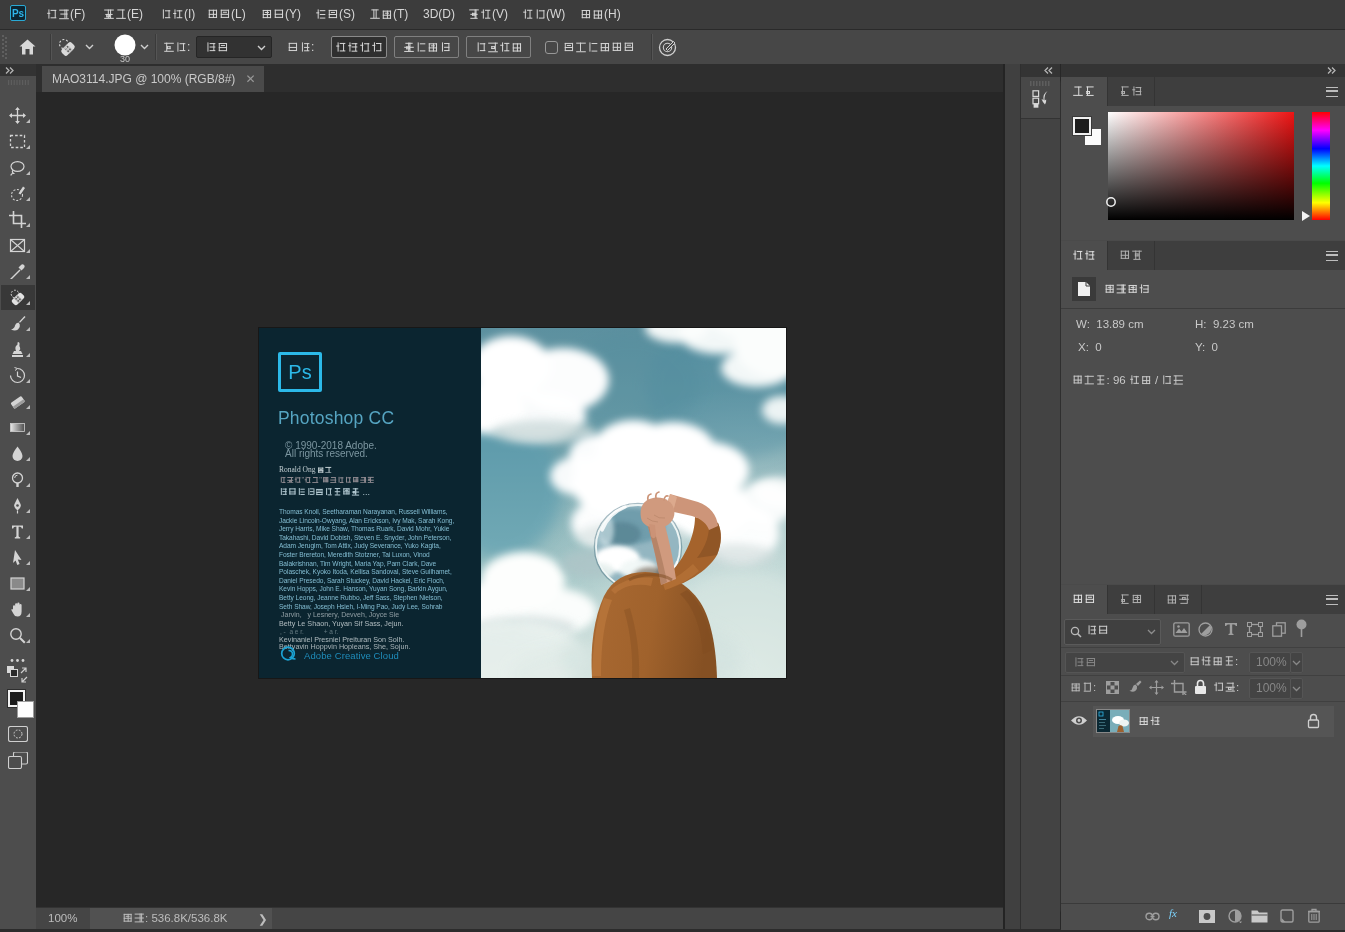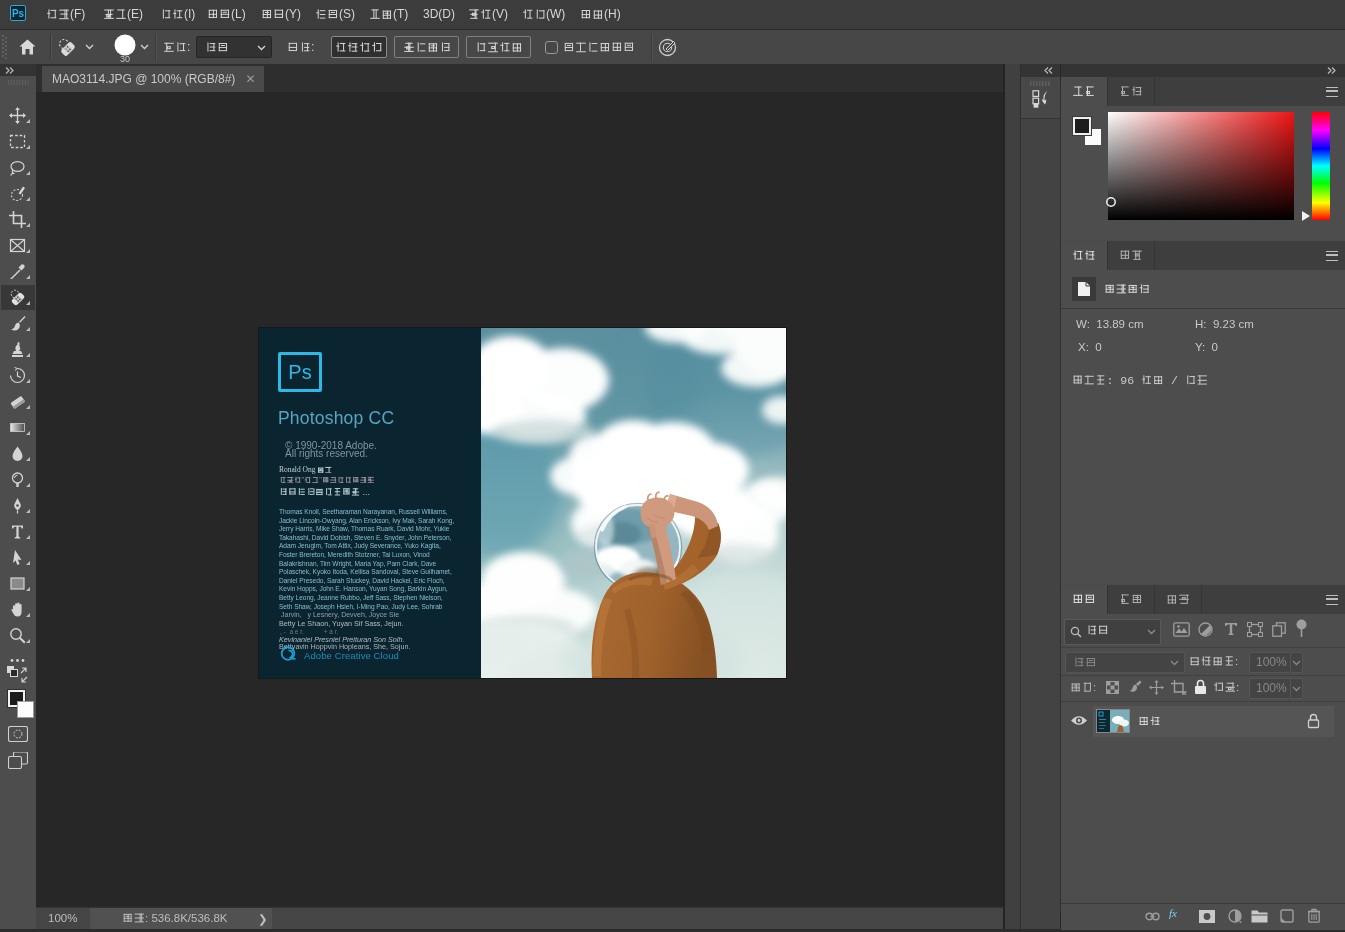--- a/index.html
+++ b/index.html
@@ -877,21 +877,21 @@
 Foster Brereton, Meredith Stotzner, Tai Luxon, Vinod<br>
 Balakrishnan, Tim Wright, Maria Yap, Pam Clark, Dave<br>
 Polaschek, Kyoko Itoda, Kellisa Sandoval, Steve Guilhamet,<br>
 Daniel Presedo, Sarah Stuckey, David Hackel, Eric Floch,<br>
 Kevin Hopps, John E. Hanson, Yuyan Song, Barkin Aygun,<br>
 Betty Leong, Jeanne Rubbo, Jeff Sass, Stephen Nielson,<br>
 Seth Shaw, Joseph Hsieh, I-Ming Pao, Judy Lee, Sohrab</div>
   <div class="abs" style="left:22px;top:283px;font-size:7px;color:#b9c3c7;opacity:0.75;white-space:nowrap;">Jarvin, &nbsp;&nbsp;y Lesnery, Devveh, Joyce Sie</div>
   <div class="abs" style="left:20px;top:291px;font-size:7.2px;color:#b2bdc1;white-space:nowrap;">Betty Le Shaon, Yuyan Sif Sass, Jejun.</div>
   <div class="abs" style="left:21px;top:300px;font-size:6.5px;color:#9fb0b5;opacity:0.6;white-space:nowrap;">, - &nbsp;a e r. &nbsp;&nbsp;&nbsp;&nbsp;&nbsp;&nbsp;&nbsp;&nbsp;&nbsp;&nbsp;+ a r.</div>
-  <div class="abs" style="left:20px;top:307px;font-size:7.2px;color:#b2bdc1;white-space:nowrap;font-style:italic;">Kevinaniel Presniel Preituran Son Solh.</div>
+  <div class="abs" style="left:20px;top:307px;font-size:7.2px;color:#b2bdc1;white-space:nowrap;">Kevinaniel Presniel Preituran Son Solh.</div>
   <div class="abs" style="left:20px;top:314px;font-size:7.2px;color:#aab5b9;white-space:nowrap;">Bettyavin Hoppvin Hopleans, She, Sojun.</div>
   <svg class="abs" style="left:21px;top:318px;" width="19" height="15" viewBox="0 0 19 15">
     <circle cx="8" cy="7.5" r="6.3" fill="none" stroke="#1ba3d4" stroke-width="1.7"></circle>
     <path d="M8.5 4.5 Q12.5 4.5 12.5 8 Q12.5 10.5 10.5 11.5 Q13 13 15.5 13" fill="none" stroke="#1ba3d4" stroke-width="1.6"></path>
   </svg>
   <div class="abs" style="left:45px;top:322px;font-size:9.5px;color:#1f8cba;letter-spacing:0.1px;">Adobe Creative Cloud</div>
 
   <svg class="abs" style="left:222px;top:0;" width="305" height="350" viewBox="0 0 305 350">
     <defs>
       <linearGradient id="sky" x1="0" y1="0" x2="0" y2="1">
@@ -1226,21 +1226,21 @@
                 <rect x="4.606483719959855" y="5.572539360098541" width="5.283516280040144" height="1"></rect>
                 <rect x="4.606483719959855" y="8.76372133707255" width="5.283516280040144" height="1"></rect>
                 <rect x="9.09177865963988" y="1.8860000000000001" width="1" height="7.727999999999999"></rect>
               </g>
             </svg></span></div>
       <div class="abs" style="left:0;top:38px;width:285px;height:1px;background:#3c3c3c;"></div>
       <div class="ptext" style="left:15px;top:48px;">W:&nbsp; 13.89 cm</div>
       <div class="ptext" style="left:134px;top:48px;">H:&nbsp; 9.23 cm</div>
       <div class="ptext" style="left:17px;top:71px;">X:&nbsp; 0</div>
       <div class="ptext" style="left:134px;top:71px;">Y:&nbsp; 0</div>
-      <div class="ptext" style="left:11px;top:104px;font-family:Liberation Mono, monospace;"><span class="cj"><svg width="34.5" height="11.5" fill="currentColor" style="vertical-align: -0.16em;">
+      <div class="ptext" style="left:11px;top:104px;"><span class="cj"><svg width="34.5" height="11.5" fill="currentColor" style="vertical-align: -0.16em;">
               <g transform="translate(0,0)">
                 <rect x="1.702" y="1.6498445915337654" width="7.911999999999999" height="1"></rect>
                 <rect x="1.702" y="8.469844591533764" width="7.911999999999999" height="1"></rect>
                 <rect x="1.702" y="1.6498445915337654" width="1" height="7.819999999999999"></rect>
                 <rect x="8.613999999999999" y="1.6498445915337654" width="1" height="7.819999999999999"></rect>
                 <rect x="1.702" y="5.559844591533765" width="7.911999999999999" height="1"></rect>
                 <rect x="5.6579999999999995" y="1.6498445915337654" width="1" height="7.819999999999999"></rect>
               </g>
               <g transform="translate(11.5,0)">
                 <rect x="1.1500000000000001" y="1.7936447263676674" width="9.2" height="1"></rect>

